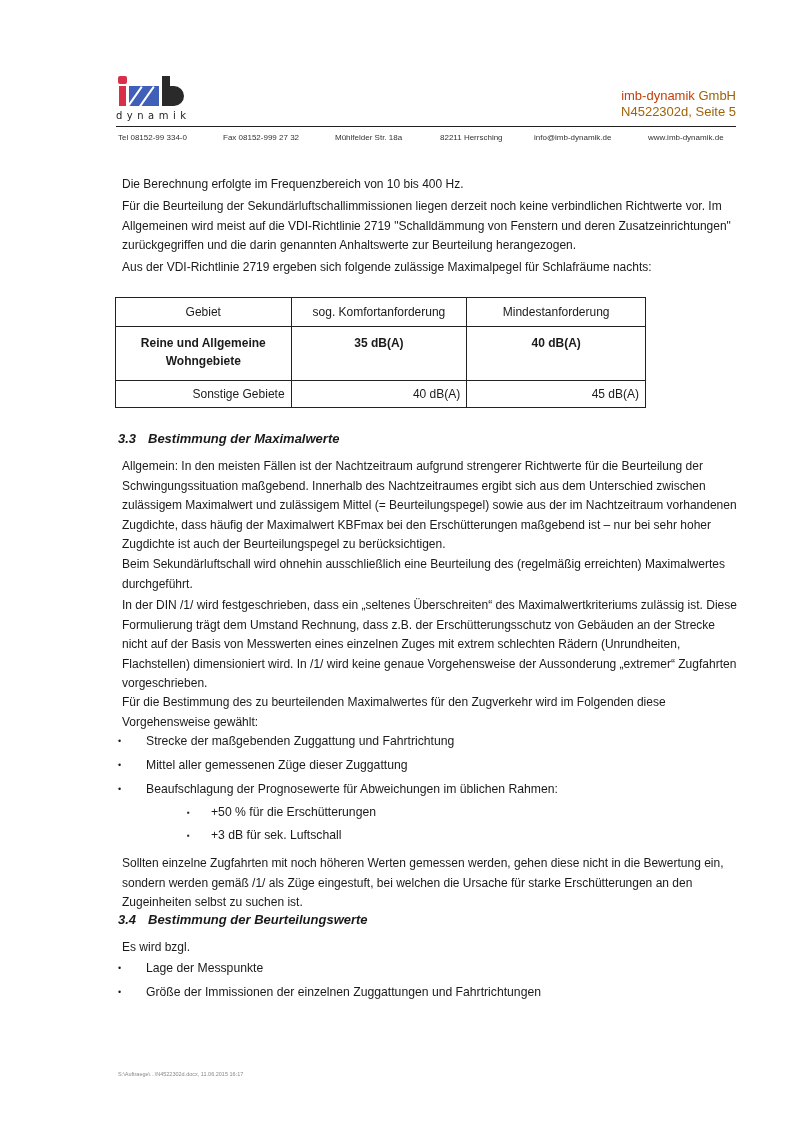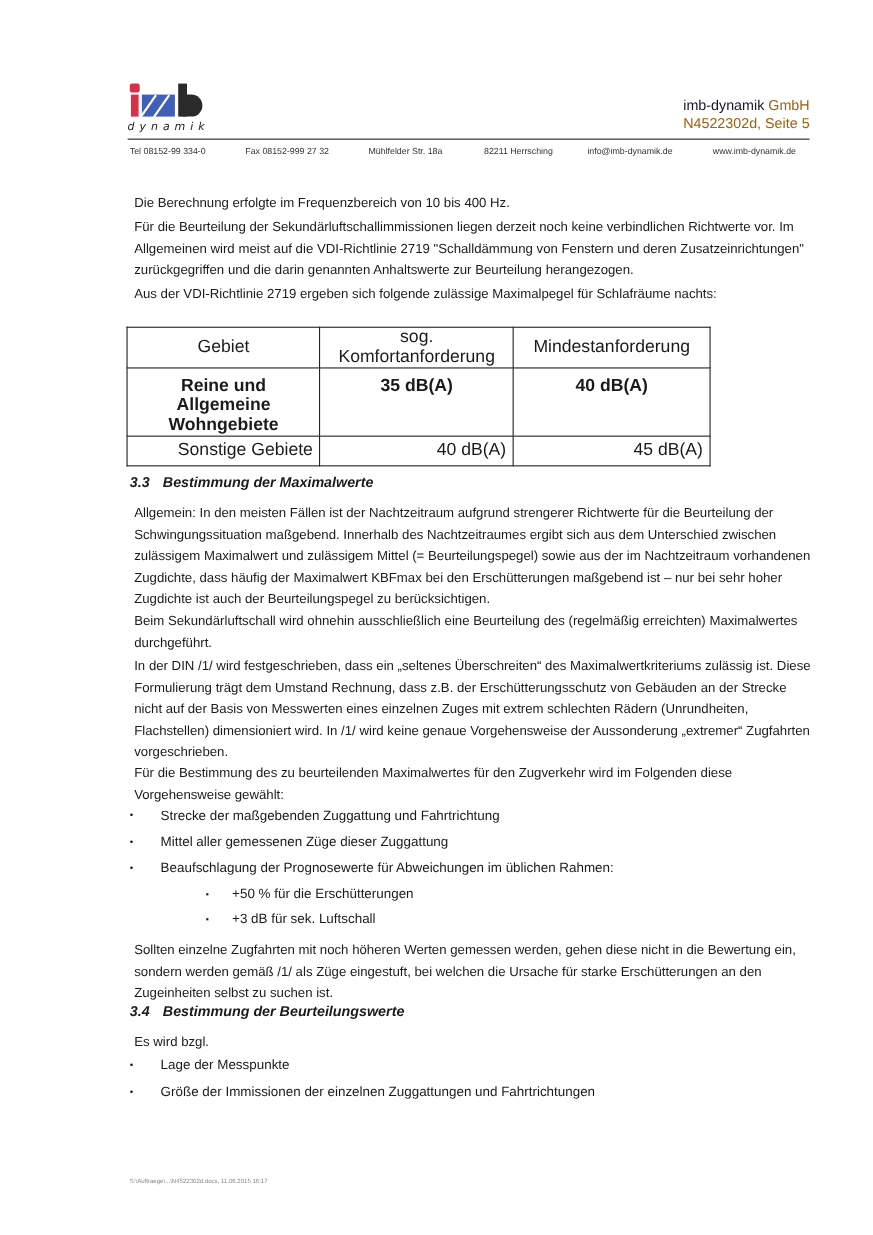--- a/index.html
+++ b/index.html
@@ -10,35 +10,35 @@
     .logo { position: absolute; left: 116px; top: 76px; width: 80px; height: 46px; }
     .logo-letters { position: relative; height: 32px; }
     .logo-i-dot { position: absolute; left: 2px; top: 0px; width: 9px; height: 8px; background: #d9304a; border-radius: 2px; }
     .logo-i { position: absolute; left: 3px; top: 10px; width: 7px; height: 20px; background: #d9304a; }
     .logo-m { position: absolute; left: 13px; top: 10px; width: 30px; height: 20px; background: #3f5fb8; }
     .logo-m::before, .logo-m::after { content: ""; position: absolute; top: 0; width: 2px; height: 26px; background: #fff; transform: rotate(35deg); transform-origin: top left; }
     .logo-m::before { left: 12px; }
     .logo-m::after { left: 24px; }
     .logo-b-stem { position: absolute; left: 46px; top: 0px; width: 8px; height: 30px; background: #2a2a2a; }
     .logo-b-bowl { position: absolute; left: 50px; top: 10px; width: 18px; height: 20px; background: #2a2a2a; border-radius: 0 10px 10px 0; }
-    .logo-text { font-family: "DejaVu Sans", sans-serif; font-size: 10px; font-style: italic; letter-spacing: 4.5px; color: #222; margin-top: 2px; }
+    .logo-text { font-family: "DejaVu Sans", sans-serif; font-size: 10px; letter-spacing: 4.5px; color: #222; margin-top: 2px; }
 
     .company { position: absolute; right: 58px; top: 88px; text-align: right; font-size: 13px; line-height: 16px; }
-    .company .red { color: #0f172a; }
+    .company .red { color: #c2410c; }
     .company .dark { color: #a16207; }
 
     .rule { position: absolute; left: 116px; top: 126px; width: 620px; height: 1px; background: #222; }
     .contact { position: absolute; left: 118px; top: 133px; width: 620px; font-size: 8px; color: #333; }
     .contact span { position: absolute; white-space: nowrap; }
 
     .p { position: absolute; left: 118px; width: 620px; font-size: 12px; line-height: 19.6px; margin: 4px; }
     .h3 { position: absolute; left: 118px; font-size: 13px; font-weight: bold; font-style: italic; margin: 0; }
     .h3 .num { display: inline-block; width: 30px; }
 
-    table.lim { position: absolute; left: 115px; top: 297px; width: 531px; border-collapse: collapse; font-size: 16px; }
+    table.lim { position: absolute; left: 115px; top: 297px; width: 531px; border-collapse: collapse; font-size: 12px; }
     table.lim td, table.lim th { border: 1px solid #222; text-align: center; padding: 0 6px; font-weight: normal; }
     table.lim th { height: 28px; }
     table.lim tr.r1 td { height: 46px; vertical-align: top; padding-top: 7px; font-weight: bold; line-height: 18px; }
     table.lim tr.r2 td { height: 26px; text-align: right; }
     table.lim col.c1 { width: 176px; } table.lim col.c2 { width: 176px; } table.lim col.c3 { width: 179px; }
 
     .bullet { position: absolute; left: 118px; font-size: 12.2px; white-space: nowrap; }
     .bullet .dot { display: inline-block; width: 28px; font-size: 9px; vertical-align: 1px; }
     .sub { position: absolute; left: 187px; font-size: 12.2px; white-space: nowrap; }
     .sub .dot { display: inline-block; width: 24px; font-size: 8px; vertical-align: 1px; }

